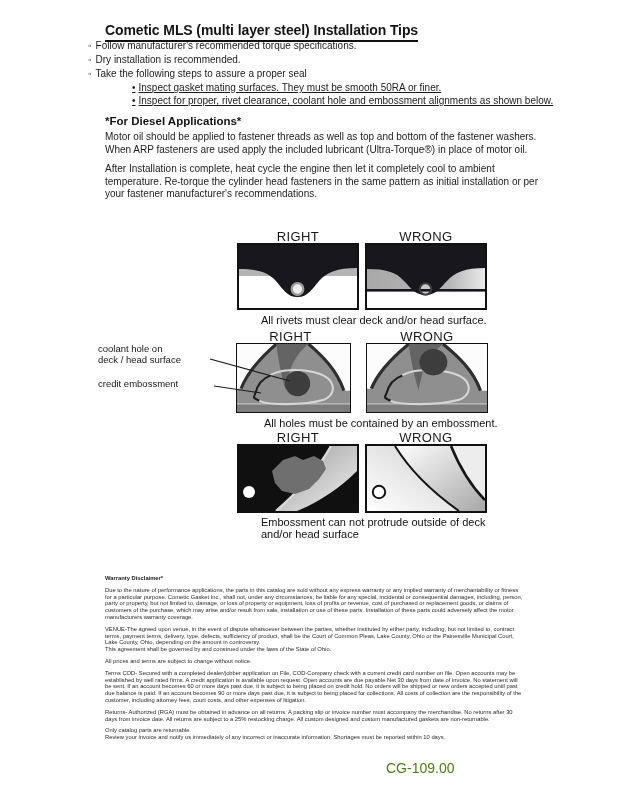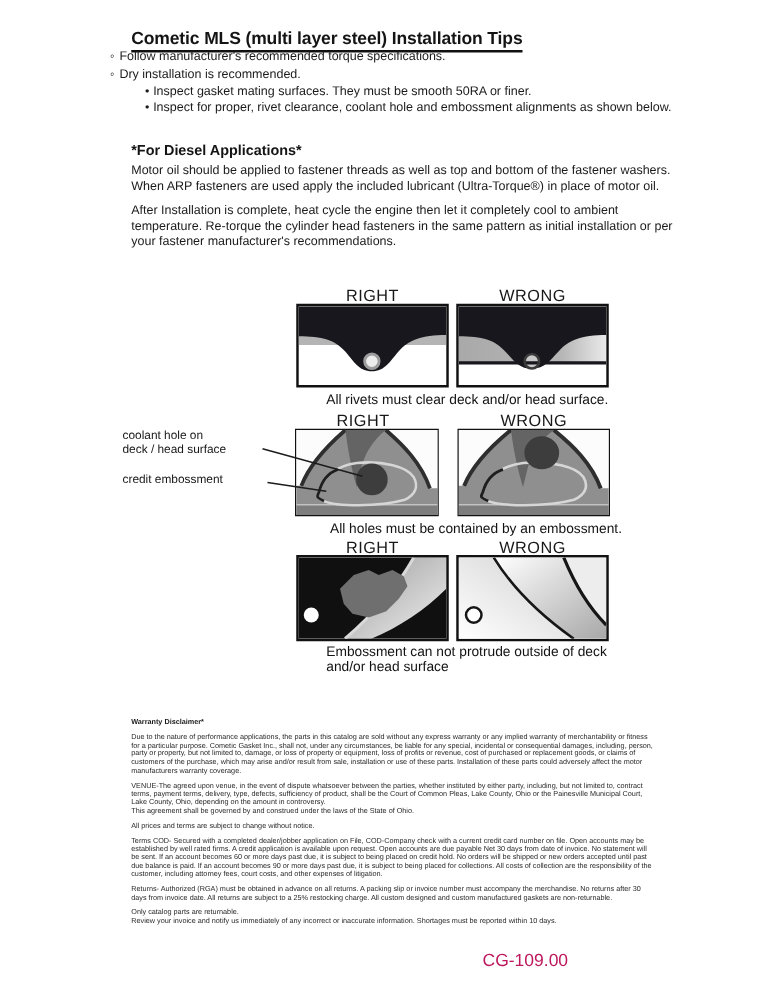--- a/index.html
+++ b/index.html
@@ -8,54 +8,57 @@
     font-family:"Liberation Sans","DejaVu Sans",sans-serif;color:#1a1a1a;
   }
   .abs{position:absolute;}
   
   .title{left:105px;top:22px;font-size:14px;font-weight:bold;letter-spacing:-0.1px;
     border-bottom:2px solid #111;padding-bottom:2px;color:#141414;}
   
   .bullets{left:88px;top:40px;width:470px;font-size:10px;color:#1b1b1b;}
   .b-row{display:flex;height:14px;align-items:flex-start;}
   .b-row::before{content:"◦";font-size:10px;line-height:12px;margin-right:4px;color:#1b1b1b;}
-  .sb-row{display:flex;height:13px;align-items:flex-start;margin-left:28px;}
+  .sb-row{display:flex;height:13px;align-items:flex-start;margin-left:44px;text-decoration:underline;}
   .sb-row::before{content:"•";font-size:10px;line-height:11px;margin-right:3px;color:#1b1b1b;}
   
   .h2{left:105px;top:115px;font-size:11.5px;font-weight:bold;color:#141414;}
   .para{left:105px;width:446px;font-size:10px;line-height:12.5px;color:#1b1b1b;}
   .p1{top:131px;} .p2{top:163px;} .note{top:207px;}
   
   .dlabel{font-size:13px;letter-spacing:0.4px;color:#181818;text-align:center;width:122px;}
   .caption{font-size:11px;color:#121212;line-height:12px;margin-left:24px;}
   .panel{box-sizing:border-box;border:2px solid #111;background:#fff;}
   .panel svg{display:block;width:100%;height:100%;}
   
   .ann{font-size:9.5px;line-height:10.5px;color:#161616;width:110px;left:98px;}
   
   .legal{left:105px;top:575px;width:418px;font-size:5.8px;line-height:6.8px;color:#2a2a2a;}
   .legal .lg-h{font-weight:bold;margin-bottom:5px;color:#1a1a1a;}
   .legal .lg-p{margin-bottom:5px;}
   .legal .lg-l{margin-bottom:0;}
   
-  .footer{left:386px;top:760px;font-size:14px;color:#be185d;}
+  .footer{left:386px;top:760px;font-size:14px;color:#4d7c0f;}
 </style>
 </head>
 <body>
 
 <div class="page">
 
   <div class="abs title">Cometic MLS (multi layer steel) Installation Tips</div>
 
   <div class="abs bullets">
     <div class="b-row">
         <span>Follow manufacturer's recommended torque specifications.</span>
       </div>
     <div class="b-row">
         <span>Dry installation is recommended.</span>
+      </div>
+    <div class="b-row">
+        <span>Take the following steps to assure a proper seal</span>
       </div>
     <div class="sb-row">
         <span>Inspect gasket mating surfaces.  They must be smooth 50RA or finer.</span>
       </div>
     <div class="sb-row">
         <span>Inspect for proper, rivet clearance, coolant hole and embossment alignments as shown below.</span>
       </div>
   </div>
 
   <div class="abs h2">*For Diesel Applications*</div>

